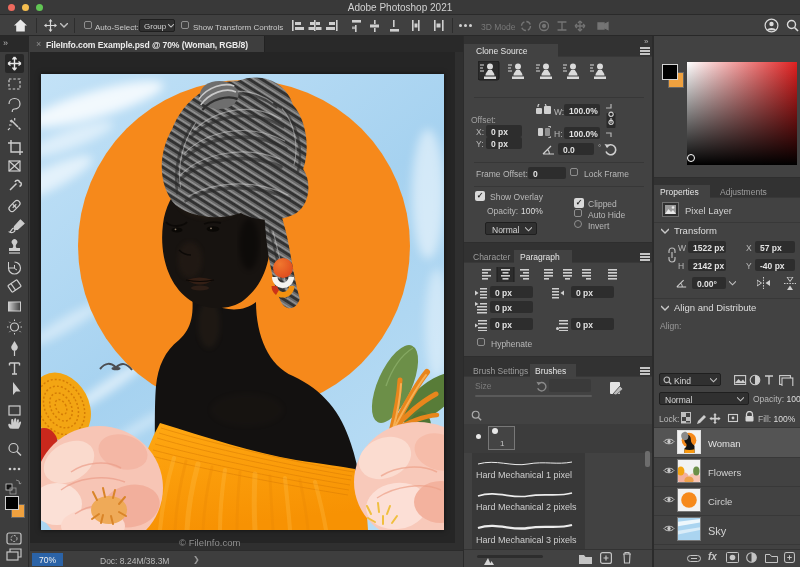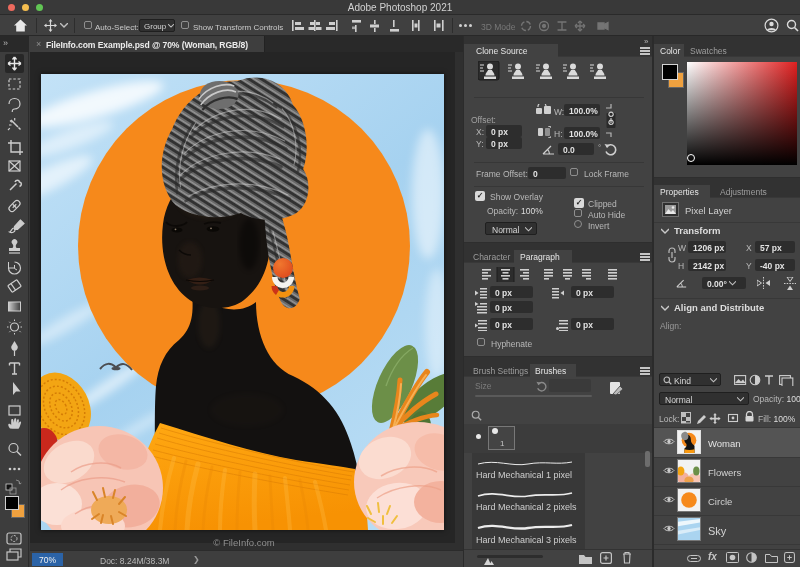--- a/index.html
+++ b/index.html
@@ -339,21 +339,21 @@
   <ellipse cx="377" cy="408" rx="64" ry="60" fill="#f8c9ba"></ellipse>
   <ellipse cx="344" cy="384" rx="27" ry="20" fill="#fbdcd0" transform="rotate(-22 344 384)"></ellipse>
   <ellipse cx="398" cy="378" rx="25" ry="18" fill="#f6bca9" transform="rotate(18 398 378)"></ellipse>
   <ellipse cx="356" cy="432" rx="31" ry="23" fill="#fcdfd6" transform="rotate(-8 356 432)"></ellipse>
   <ellipse cx="400" cy="428" rx="27" ry="21" fill="#f3b29e"></ellipse>
   <path d="M340 402 C356 392 380 390 396 398 M336 424 C354 412 382 408 400 416" stroke="#eca088" stroke-width="1.5" fill="none" opacity=".7"></path>
   <g stroke="#f0bf3f" stroke-width="2" stroke-linecap="round">
    <path d="M330 440 l-4 -8 M338 438 l-1 -9 M346 440 l3 -8 M334 448 l-7 -4 M342 450 l0 -8 M351 449 l5 -7"></path>
   </g>
  </svg>
- <div class="a" style="left:149px;top:485px;width:130px;text-align:center;font-size:9.5px;color:#8f8f8f">© FileInfo.com</div>
+ <div class="a" style="left:149px;top:485px;width:130px;font-size:9.5px;color:#8f8f8f">© FileInfo.com</div>
 </div>
 
 <div class="a" style="left:30px;top:550px;width:433px;height:17px;background:#3e3e3e;border-top:1px solid #2b2b2b">
  <div class="a" style="left:2px;top:2px;width:31px;height:13px;background:#2b63a7"></div>
  <div class="a" style="left:9px;top:4px;font-size:8.5px;color:#f0f0f0">70%</div>
  <div class="a" style="left:70px;top:4.5px;font-size:8.5px;color:#b9b9b9">Doc: 8.24M/38.3M</div>
  <div class="a" style="left:163px;top:4px;font-size:8px;color:#999">❯</div>
 </div>
 
 <div class="a" style="left:464px;top:36px;width:188px;height:531px;background:#424242">
@@ -609,25 +609,20 @@
  <svg class="a" style="left:158px;top:515px" width="10" height="13" viewBox="0 0 10 13">
       <path d="M1 3 L9 3 M3 3 L3 1.5 L7 1.5 L7 3 M2 3 L2.5 12 L7.5 12 L8 3" stroke="#c5c5c5" stroke-width="1.1" fill="none"></path>
     </svg>
 </div>
 <div class="a" style="left:463px;top:36px;width:1px;height:531px;background:#2b2b2b"></div>
 <div class="a" style="left:652px;top:36px;width:2px;height:531px;background:#2b2b2b"></div>
 <div class="a" style="left:644px;top:37px;width:10px;height:8px;font-size:8px;color:#b5b5b5;letter-spacing:-1px">»</div>
 
 <div class="a" style="left:654px;top:36px;width:146px;height:531px;background:#424242">
 
- <div class="hdrrow" style="left:0;top:0;width:146px;height:21px;border-bottom:1px solid #383838">
-  <div class="a" style="left:0;top:8px;width:30px;height:13px;background:#424242"></div>
-  <div class="tab" style="left:6px;top:9.5px">Color</div>
-  <div class="tabg" style="left:36px;top:9.5px">Swatches</div>
- </div>
  <div class="a" style="left:14px;top:36px;width:16px;height:16px;background:#efa13f;border:1px solid #666;z-index:1"></div>
  <div class="a" style="left:8px;top:28px;width:16px;height:16px;background:#000;border:1px solid #d4d4d4;z-index:2"></div>
  <div class="a" style="left:33px;top:26px;width:110px;height:103px;background:linear-gradient(to bottom,rgba(0,0,0,0) 0%,#000 100%),linear-gradient(to right,#ffffff 0%,#e02020 100%)"></div>
  <div class="a" style="left:33px;top:118px;width:8px;height:8px;border:1.5px solid #fff;border-radius:50%"></div>
 
  <div class="hdrrow" style="left:0;top:141px;width:146px;height:21px;border-bottom:1px solid #383838;border-top:1px solid #2e2e2e">
   <div class="a" style="left:0;top:7px;width:56px;height:14px;background:#424242"></div>
   <div class="tab" style="left:6px;top:9px">Properties</div>
   <div class="tabg" style="left:66px;top:9px">Adjustments</div>
  </div>
@@ -635,54 +630,54 @@
  <svg class="a" style="left:11px;top:169px" width="11" height="9" viewBox="0 0 11 9">
       <rect width="11" height="9" fill="#9a9a9a"></rect>
       <path d="M0 9 L3.5 4 L6 7 L8 5 L11 9 Z" fill="#e8e8e8"></path>
       <circle cx="8" cy="2.5" r="1.3" fill="#e8e8e8"></circle>
     </svg>
  <div class="lb" style="left:31px;top:169px;font-size:9.5px;color:#cfcfcf">Pixel Layer</div>
  <div class="a" style="left:0;top:186px;width:146px;height:1px;background:#383838"></div>
  <svg class="a" style="left:7px;top:192px" width="8" height="6" viewBox="0 0 8 6">
       <path d="M0 1 L4 5 L8 1" stroke="#c9c9c9" stroke-width="1.4" fill="none"></path>
     </svg>
- <div class="a" style="left:20px;top:189px;font-size:9.5px;font-weight:bold;color:#dedede">Transform</div>
+ <div class="a" style="left:20px;top:189px;font-size:9.5px;font-weight:normal;color:#dedede">Transform</div>
  <svg class="a" style="left:13px;top:210px" width="10" height="18" viewBox="0 0 10 18">
       <path d="M5 2 a3 3 0 0 1 3 3 l0 2 M5 2 a3 3 0 0 0 -3 3 l0 2 M5 16 a3 3 0 0 1 -3 -3 l0 -2 M5 16 a3 3 0 0 0 3 -3 l0 -2 M5 6 l0 6" stroke="#b9b9b9" stroke-width="1.2" fill="none"></path>
     </svg>
  <div class="lb" style="left:24px;top:207px">W</div>
- <div class="fld" style="left:34px;top:205px;width:38px;height:12px">1206 px</div>
+ <div class="fld" style="left:34px;top:205px;width:38px;height:12px">1522 px</div>
  <div class="lb" style="left:92px;top:207px">X</div>
  <div class="fld" style="left:101px;top:205px;width:40px;height:12px">57 px</div>
  <div class="lb" style="left:24px;top:225px">H</div>
  <div class="fld" style="left:34px;top:223px;width:38px;height:12px">2142 px</div>
  <div class="lb" style="left:92px;top:225px">Y</div>
  <div class="fld" style="left:101px;top:223px;width:40px;height:12px">-40 px</div>
  <svg class="a" style="left:22px;top:243px" width="11" height="9" viewBox="0 0 13 10">
       <path d="M1 9 L9 1 M1 9 L12 9 M7.5 9 a6.5 6.5 0 0 0 -2 -4.6" stroke="#cfcfcf" stroke-width="1.2" fill="none"></path>
     </svg>
- <div class="fld" style="left:48px;top:241px;width:44px;height:12px">0.00°</div>
+ <div class="fld" style="left:38px;top:241px;width:34px;height:12px">0.00°</div>
  <svg class="a" style="left:75px;top:245px" width="7" height="5" viewBox="0 0 8 5">
       <path d="M0 0 L4 4 L8 0" stroke="#c0c0c0" stroke-width="1.3" fill="none"></path>
     </svg>
  <svg class="a" style="left:103px;top:241px" width="13" height="12" viewBox="0 0 13 12">
       <path d="M6.5 0 L6.5 12" stroke="#cfcfcf" stroke-width="1" stroke-dasharray="1.5 1.2"></path>
       <path d="M0 3 L4.5 6 L0 9 Z" fill="none" stroke="#cfcfcf" stroke-width="1"></path>
       <path d="M13 3 L8.5 6 L13 9 Z" fill="#cfcfcf"></path>
     </svg>
  <svg class="a" style="left:130px;top:241px" width="12" height="13" viewBox="0 0 12 13">
       <path d="M0 6.5 L12 6.5" stroke="#cfcfcf" stroke-width="1" stroke-dasharray="1.5 1.2"></path>
       <path d="M3 0 L6 4.5 L9 0 Z" fill="none" stroke="#cfcfcf" stroke-width="1"></path>
       <path d="M3 13 L6 8.5 L9 13 Z" fill="#cfcfcf"></path>
     </svg>
  <div class="a" style="left:0;top:262px;width:146px;height:1px;background:#383838"></div>
  <svg class="a" style="left:7px;top:269px" width="8" height="6" viewBox="0 0 8 6">
       <path d="M0 1 L4 5 L8 1" stroke="#c9c9c9" stroke-width="1.4" fill="none"></path>
     </svg>
- <div class="a" style="left:20px;top:266px;font-size:9.5px;font-weight:bold;color:#dedede">Align and Distribute</div>
+ <div class="a" style="left:20px;top:266px;font-size:9.5px;font-weight:normal;color:#dedede">Align and Distribute</div>
  <div class="lb" style="left:6px;top:285px;color:#9a9a9a">Align:</div>
 
  <div class="ddl" style="left:5px;top:337px;width:62px;height:13px">
   <svg style="position:absolute;left:3px;top:2px" width="9" height="9" viewBox="0 0 13 13">
         <circle cx="5.5" cy="5.5" r="4" fill="none" stroke="#bbb" stroke-width="1.6"></circle>
         <path d="M8.5 8.5 L12 12" stroke="#bbb" stroke-width="1.8"></path>
       </svg>
   <span style="position:absolute;left:14px;top:2px">Kind</span>
   <svg style="position:absolute;right:3px;top:4px" width="7" height="5" viewBox="0 0 8 5">
         <path d="M0 0 L4 4 L8 0" stroke="#c0c0c0" stroke-width="1.3" fill="none"></path>

